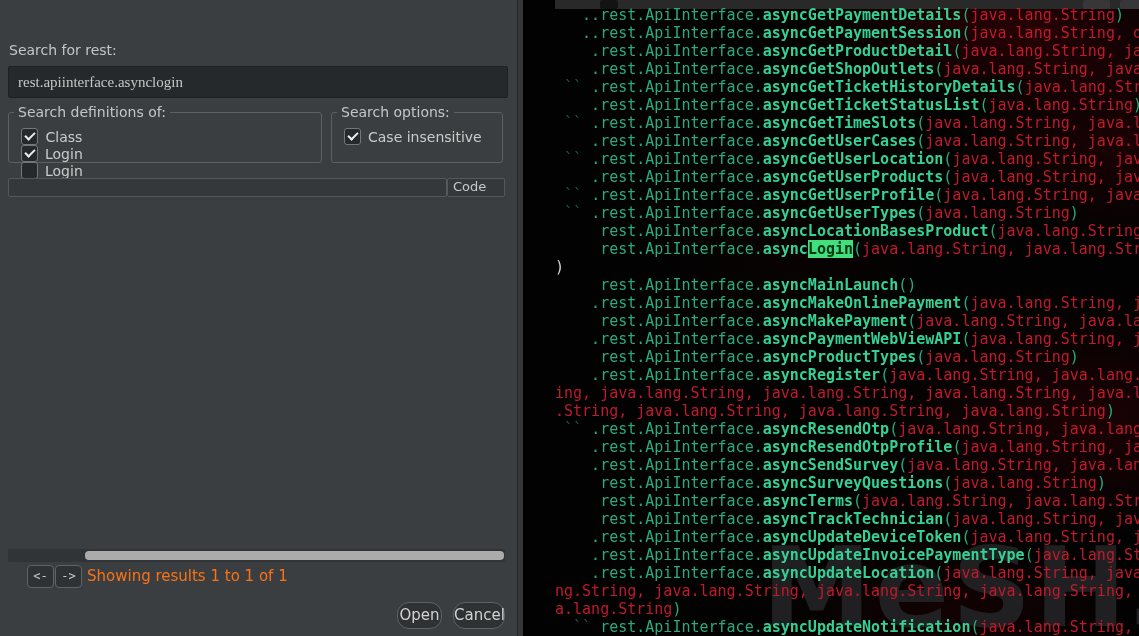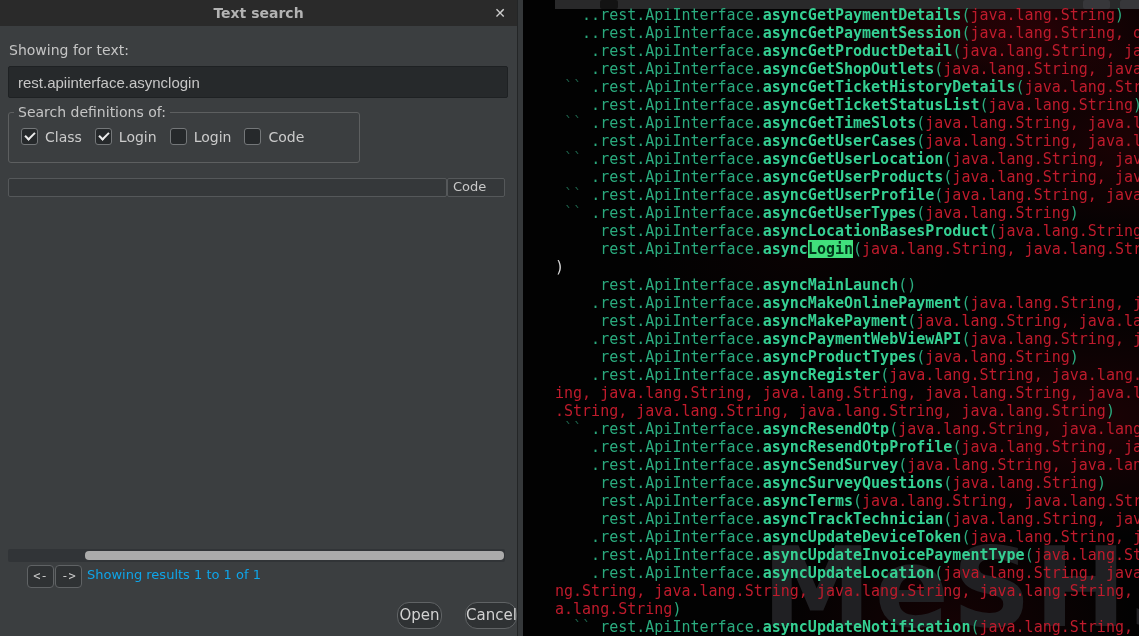--- a/index.html
+++ b/index.html
@@ -9,28 +9,28 @@
   
   .dialog { position:absolute; left:0; top:0; width:518px; height:636px;
             background:#3b3e40; border-right:1px solid #232526; }
   .titlebar { position:absolute; left:0; top:0; right:0; height:26px; background:#2a2a2a; }
   .title { text-align:center; line-height:26px; font-size:14px; font-weight:bold; color:#b3b3b3; }
   .close { position:absolute; right:11px; top:0; line-height:26px; font-size:14px; color:#cdcdcd; cursor:pointer; }
 
   .lbl-search { position:absolute; left:9px; top:42px; font-size:14px; color:#c5c5c5; }
   .search-input { position:absolute; left:8px; top:66px; width:500px; height:32px;
                   background:#26292b; border:1px solid #1e2123; border-radius:2px;
-                  color:#c6c6c6; font-size:15px; padding:0 9px; font-family:Liberation Sans, sans-serif; outline:none; }
+                  color:#c6c6c6; font-size:15px; padding:0 9px; font-family:Liberation Serif, serif; outline:none; }
 
   .group { position:absolute; top:112px; height:51px; border:1px solid #5d5f60; border-radius:3px; }
-  #group-defs { left:8px; width:352px;padding-left:10px; }
+  #group-defs { left:8px; width:314px;padding-left:10px; }
   #group-opts { left:331px; width:172px; }
   .group-legend { position:absolute; top:-9px; left:5px; background:#3b3e40; padding:0 4px;
                   font-size:14px; color:#c5c5c5; white-space:nowrap; }
-  .cbrow { position:absolute; left:12px; top:15px; display:flex; align-items:center; }
+  .cbrow { position:absolute; left:12px; top:15px; display:flex; align-items:center;flex-direction:column; }
   .cb { display:flex; align-items:center; margin-right:13px; cursor:pointer; }
   .box { width:17px; height:17px; background:#26292b; border:1px solid #747779; border-radius:3px;
          position:relative; margin-right:7px; flex:none; }
   .box.checked::after { content:""; position:absolute; left:3px; top:3px; width:8px; height:4px;
          border-left:2px solid #ececec; border-bottom:2px solid #ececec; transform:rotate(-45deg); }
   .cbl { font-size:14px; color:#cbcbcb; white-space:nowrap; }
 
   .thead { position:absolute; left:8px; top:178px; width:497px; height:19px; display:flex; }
   .th { background:#35383a; border:1px solid #55585a; border-radius:2px; font-size:13px;
         color:#c8c8c8; line-height:16px; padding-left:5px; }
@@ -45,26 +45,26 @@
 
   .hscroll { position:absolute; left:8px; top:549px; width:497px; height:13px;
              background:#313437; border-radius:2px; }
   .hthumb { position:absolute; left:77px; top:2px; width:419px; height:9px;
             background:#ababab; border-radius:4px; cursor:pointer; }
 
   .navbtn { position:absolute; top:565px; width:27px; height:23px; background:#2f3234;
             border:1px solid #606365; border-radius:4px; color:#c9c9c9; font-size:12px;
             text-align:center; line-height:20px; font-family:"DejaVu Sans Mono", monospace; cursor:pointer; }
   #btn-prev { left:27px; } #btn-next { left:55px; }
-  .status { position:absolute; left:87px; top:567px; font-size:13px; color:#0ea5e9; }
+  .status { position:absolute; left:87px; top:567px; font-size:15px; color:#f97316; }
 
   .btn { position:absolute; top:602px; height:27px; background:#2f3234; border:1px solid #606365;
          border-radius:12px; color:#d2d2d2; font-size:15px; text-align:center; line-height:24px; cursor:pointer; }
   #btn-open { left:397px; width:45px; }
-  #btn-cancel { left:465px; width:52px; }
+  #btn-cancel { left:453px; width:52px; }
 
   
   .codepanel { position:absolute; left:518px; top:0; width:621px; height:636px;
                background:#020202; overflow:hidden; }
   .edgecol { position:absolute; left:0; top:0; width:5px; height:636px; background:#35383a; }
   .mottle { position:absolute; inset:0;
     background:
       radial-gradient(230px 120px at 84% 5%,  rgba(135,0,16,.26), transparent 70%),
       radial-gradient(260px 150px at 99% 22%, rgba(120,0,12,.22), transparent 70%),
       radial-gradient(200px 110px at 66% 2%,  rgba(110,0,10,.18), transparent 70%),
@@ -89,26 +89,22 @@
   .s-r { color:#bf1b2c; }
   .s-w { color:#d6d6d6; }
   .s-d { color:#1d5f49; }
   .s-h { background:#41e07c; color:#00371b; font-weight:bold; }
 </style>
 </head>
 <body>
 
 <div class="dialog">
 
-  <div class="titlebar">
-    <div class="title">Text search</div>
-    <div class="close">✕</div>
-  </div>
 
-  <div class="lbl-search">Showing for text:</div>
+  <div class="lbl-search">Search for rest:</div>
   <input class="search-input" type="text" value="rest.apiinterface.asynclogin" style="">
 
   <div class="group" id="group-defs">
     <div class="group-legend">Search definitions of:</div>
     <div class="cbrow" id="defs-row">
         <span class="cb">
           <span class="box checked"></span>
           <span class="cbl">Class</span>
         </span>
         <span class="cb">
@@ -119,20 +115,29 @@
           <span class="box"></span>
           <span class="cbl">Login</span>
         </span>
         <span class="cb">
           <span class="box"></span>
           <span class="cbl">Code</span>
         </span>
       </div>
   </div>
 
+  <div class="group" id="group-opts">
+    <div class="group-legend">Search options:</div>
+    <div class="cbrow" id="opts-row">
+        <span class="cb">
+          <span class="box checked"></span>
+          <span class="cbl">Case insensitive</span>
+        </span>
+      </div>
+  </div>
 
   <div class="thead">
     <div class="th th-node"></div>
     <div class="th th-code">Code</div>
   </div>
 
 
   <div class="hscroll">
     <div class="hthumb"></div>
   </div>

